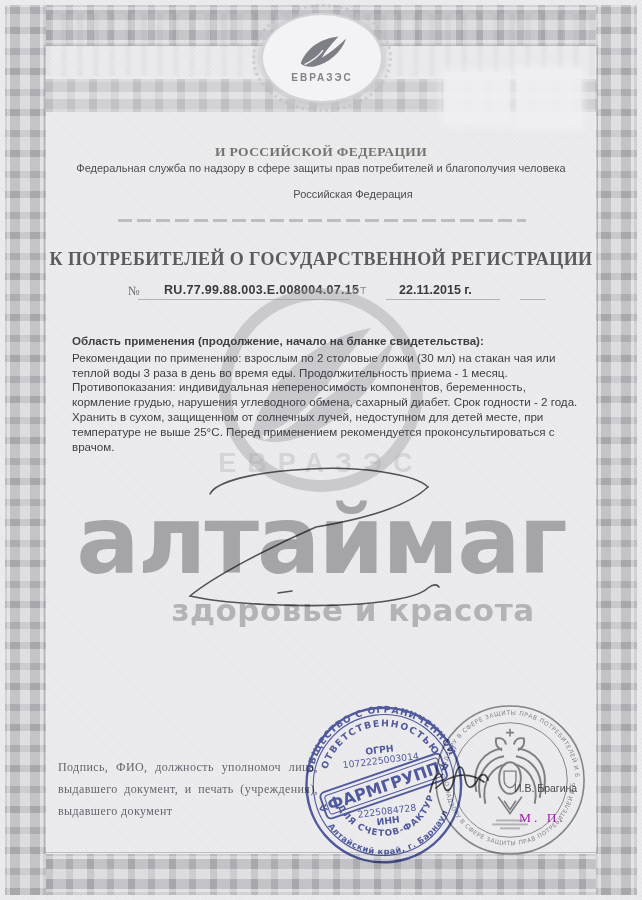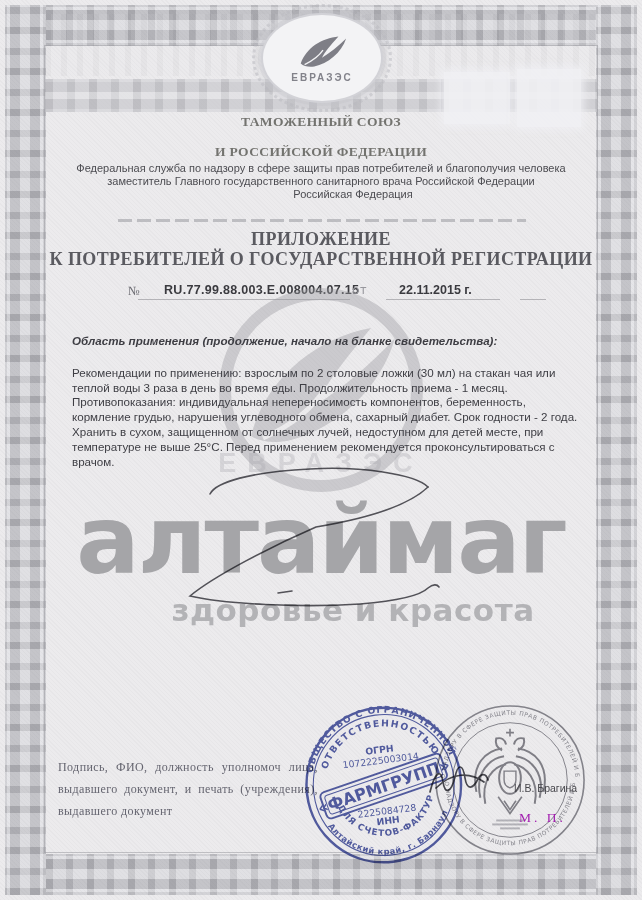--- a/index.html
+++ b/index.html
@@ -55,21 +55,21 @@
   
   .reg-row{position:absolute;top:282px;left:0;width:642px;height:20px;font-size:12.5px;color:#3a3a3f;}
   .reg-no{position:absolute;left:128px;top:2px;font-family:"Liberation Serif",serif;color:#6e6e74;}
   .reg-num{position:absolute;left:164px;top:1px;font-weight:bold;letter-spacing:.3px;}
   .reg-from{position:absolute;left:352px;top:2px;color:#97979d;font-family:Liberation Mono, monospace;text-align:right;}
   .reg-date{position:absolute;left:399px;top:1px;font-weight:bold;}
   .u-line{position:absolute;top:17px;border-bottom:1px solid rgba(125,125,132,.5);}
 
   
   .body-block{position:absolute;left:72px;top:334px;width:506px;font-size:11.6px;line-height:14.8px;color:#3e3e44;}
-  .body-block b{display:block;margin-bottom:17px;font-style:italic;}
+  .body-block b{display:block;margin-bottom:2px;}
 
   
   .wm-emblem{position:absolute;left:203px;top:276px;opacity:.40;pointer-events:none;}
   .wm-evrazes{position:absolute;left:0;top:448px;width:642px;text-align:center;font-size:27px;font-weight:bold;letter-spacing:11px;color:rgba(168,168,174,.33);}
   .wm-brand{position:absolute;left:0;top:486px;width:642px;text-align:center;font-family:"DejaVu Sans",sans-serif;font-weight:bold;font-size:94px;letter-spacing:-2px;color:#a5a5a8;}
   .wm-tagline{position:absolute;left:62px;top:592px;width:582px;text-align:center;font-family:"DejaVu Sans",sans-serif;font-weight:bold;font-size:31px;letter-spacing:.5px;color:#b3b3b6;}
 
   
   .footer-note{position:absolute;left:58px;top:756px;width:260px;font-family:"Liberation Serif","DejaVu Serif",serif;font-size:12px;line-height:22px;letter-spacing:.4px;color:#64646f;text-align:justify;}
   .official-name{position:absolute;left:514px;top:782px;font-size:10.5px;color:#47474c;}
@@ -100,29 +100,26 @@
   <div class="artifact" style="left:517px;top:69px;width:64px;height:58px;"></div>
 
   <div class="logo-oval">
     <svg width="58" height="36" viewBox="0 0 60 36" style="filter:blur(.3px);">
       <path d="M8,30 C14,13 30,4 47,2 C38,12 33,18 30,24 C38,19 47,12 55,4 C50,19 36,30 22,33 C17,34 11,33 8,30 Z" fill="#7e7e86"></path>
       <path d="M12,31 C20,27 27,22 31,16" stroke="#f3f3f5" stroke-width="1.4" fill="none"></path>
     </svg>
     <div class="logo-org">ЕВРАЗЭС</div>
   </div>
 
-  <div class="center-text hdr-serif" style="top:114px;">ТАМОЖЕННЫЙ СОЮЗ</div>
   <div class="center-text hdr-serif" style="top:144px;">И РОССИЙСКОЙ ФЕДЕРАЦИИ</div>
   <div class="center-text hdr-sans" style="top:162px;">Федеральная служба по надзору в сфере защиты прав потребителей и благополучия человека</div>
-  <div class="center-text hdr-sans" style="top:175px;">заместитель Главного государственного санитарного врача Российской Федерации</div>
   <div class="center-text hdr-sans" style="top:188px;padding-left:32px;">Российская Федерация</div>
 
   <div class="microline"></div>
 
-  <div class="center-text doc-title" style="top:229px;">ПРИЛОЖЕНИЕ</div>
   <div class="center-text doc-title" style="top:249px;">К ПОТРЕБИТЕЛЕЙ О ГОСУДАРСТВЕННОЙ РЕГИСТРАЦИИ</div>
 
   <div class="reg-row">
     <span class="reg-no">№</span>
     <span class="reg-num">RU.77.99.88.003.E.008004.07.15</span>
     <span class="reg-from">от</span>
     <span class="reg-date">22.11.2015 г.</span>
     <span class="u-line" style="left:138px;width:212px;"></span>
     <span class="u-line" style="left:386px;width:114px;"></span>
     <span class="u-line" style="left:520px;width:26px;"></span>

